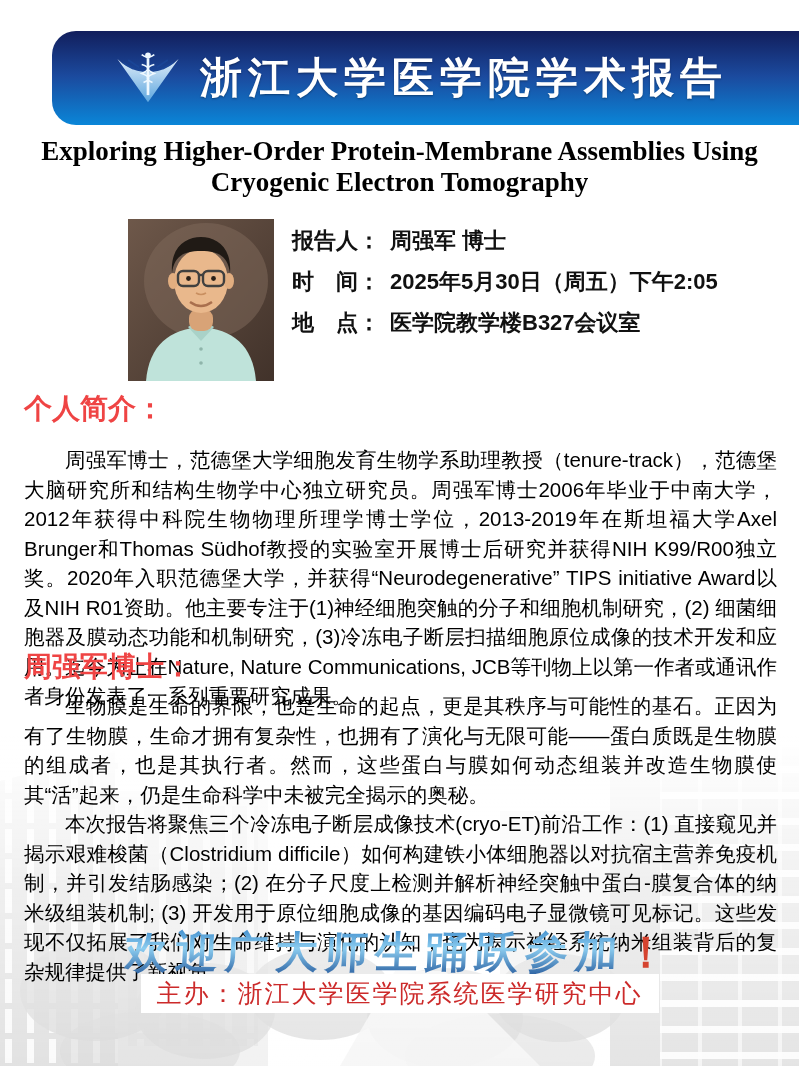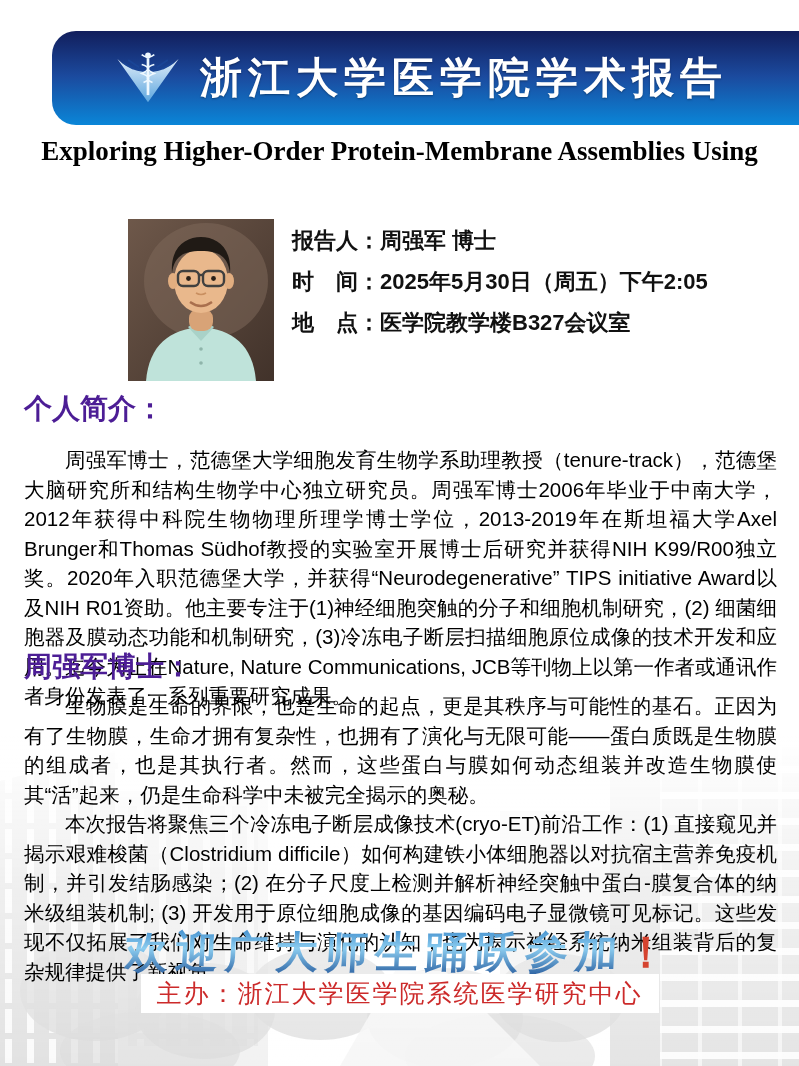--- a/index.html
+++ b/index.html
@@ -28,24 +28,24 @@
     position:absolute; top:136px; left:0; width:100%; text-align:center;
     color:#000000; font-family:"Liberation Serif", serif; font-weight:bold;
     font-size:27px; line-height:31px;
   }
 
   
   .speaker { position:absolute; top:219px; left:128px; display:flex; }
   .photo { width:146px; height:162px; flex:0 0 auto; }
   .info { margin-left:18px; padding-top:1px; }
   .info-row { font-size:22px; font-weight:bold; color:#111; line-height:41px; white-space:nowrap; }
-  .info-row .lbl { margin-right:0; }
+  .info-row .lbl { margin-right:10px; }
 
   
-  .sec-head { position:absolute; left:24px; font-size:28px; font-weight:bold; color:#4c1d95; }
+  .sec-head { position:absolute; left:24px; font-size:28px; font-weight:bold; color:#ef4444; }
   .bio-head { top:390px; }
   .bio-text {
     position:absolute; top:433px; left:24px; width:753px;
     font-size:20.5px; line-height:29.5px; color:#000;
     text-align:justify; text-indent:2em;margin-top:12px;
   }
   .abs-head { top:648px; }
   .abs-text {
     position:absolute; top:691px; left:24px; width:753px;
     font-size:20.5px; line-height:29.5px; color:#000; text-align:justify;
@@ -127,20 +127,21 @@
       <line x1="40" y1="9" x2="40" y2="50" stroke="#eef8ff" stroke-width="3"></line>
       <circle cx="40" cy="6" r="3.2" fill="#eef8ff"></circle>
       <path d="M33,5 Q37,8 40,8 M47,5 Q43,8 40,8" stroke="#eef8ff" stroke-width="2" fill="none"></path>
       <path d="M33,16 Q47,20 33,26 Q47,31 35,36 M47,16 Q33,20 47,26 Q33,31 45,36" stroke="#eef8ff" stroke-width="1.8" fill="none"></path>
     </svg>
     <div class="banner-title">浙江大学医学院学术报告</div>
   </header>
 
   <h1 class="lecture-title">
     <span>Exploring Higher-Order Protein-Membrane Assemblies Using</span><br>
+    <span>Cryogenic Electron Tomography</span>
   </h1>
 
   <div class="speaker">
     <svg class="photo" viewBox="0 0 146 162" aria-hidden="true">
       <defs>
         <linearGradient id="pbg" x1="0" y1="0" x2="1" y2="1">
           <stop offset="0" stop-color="#6e584a"></stop>
           <stop offset="1" stop-color="#41322a"></stop>
         </linearGradient>
       </defs>

